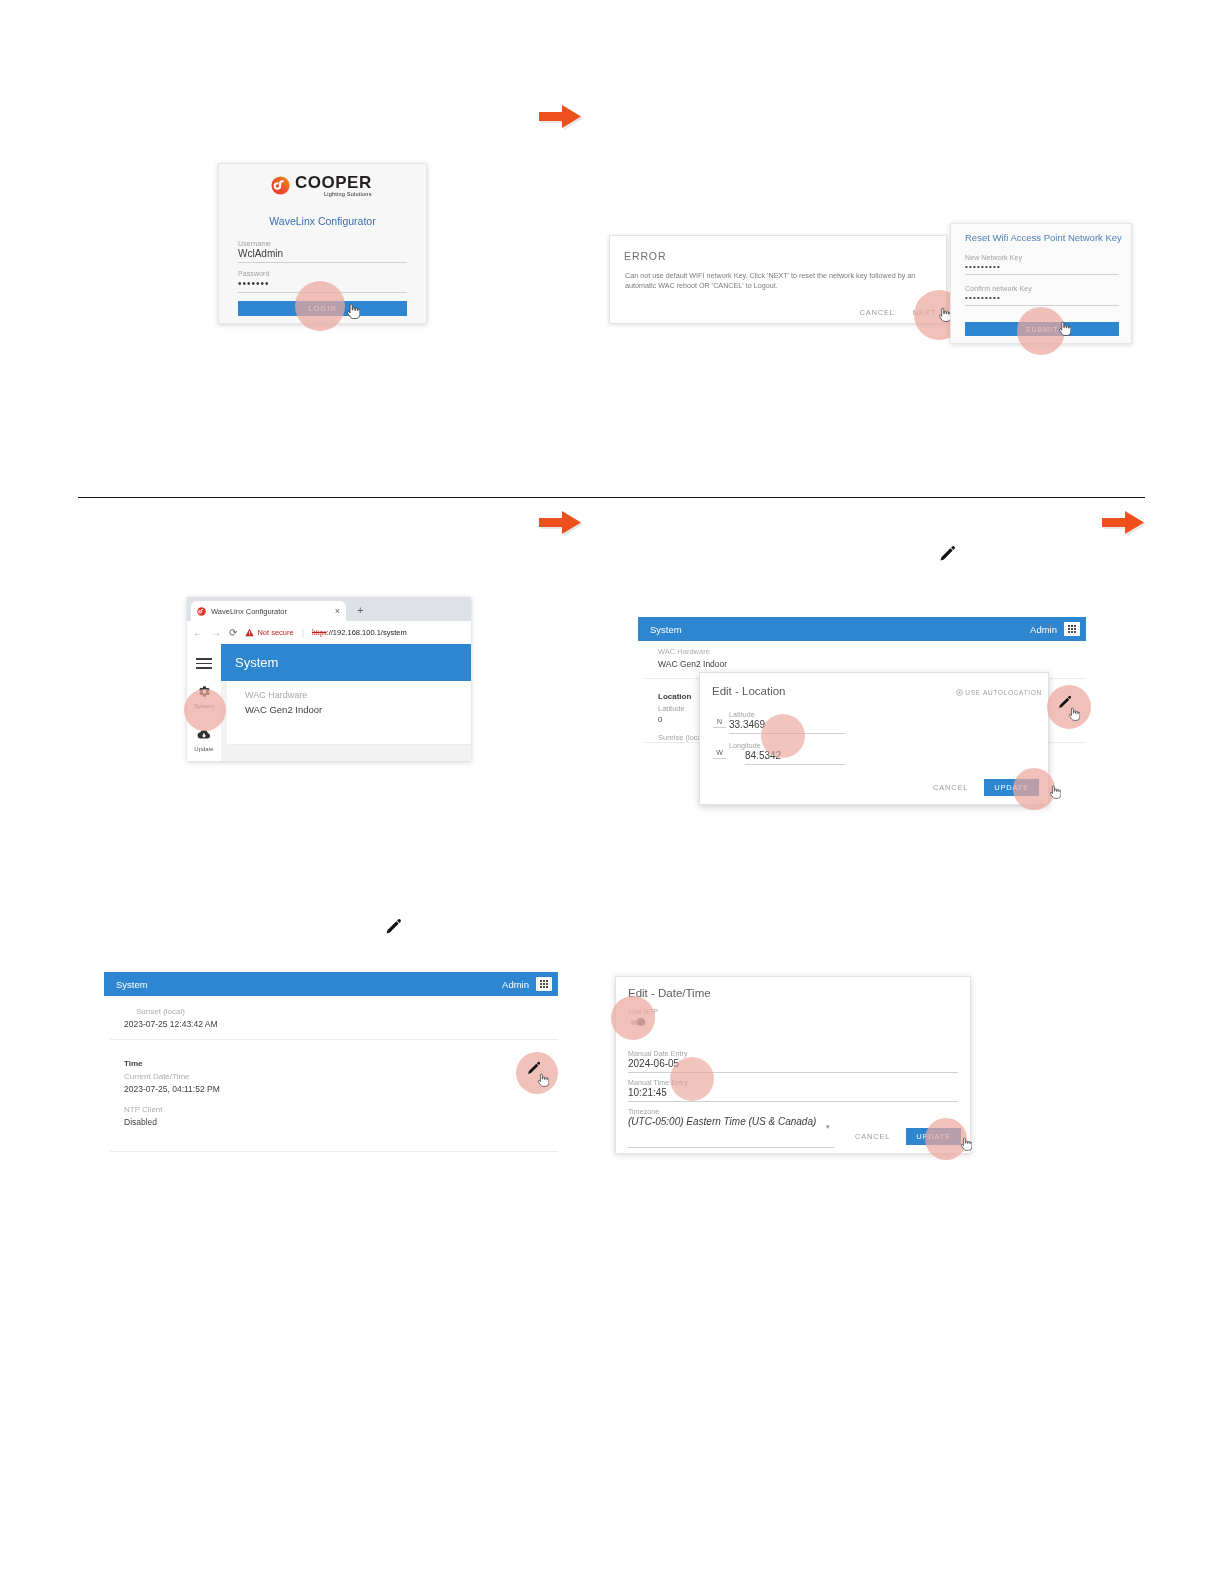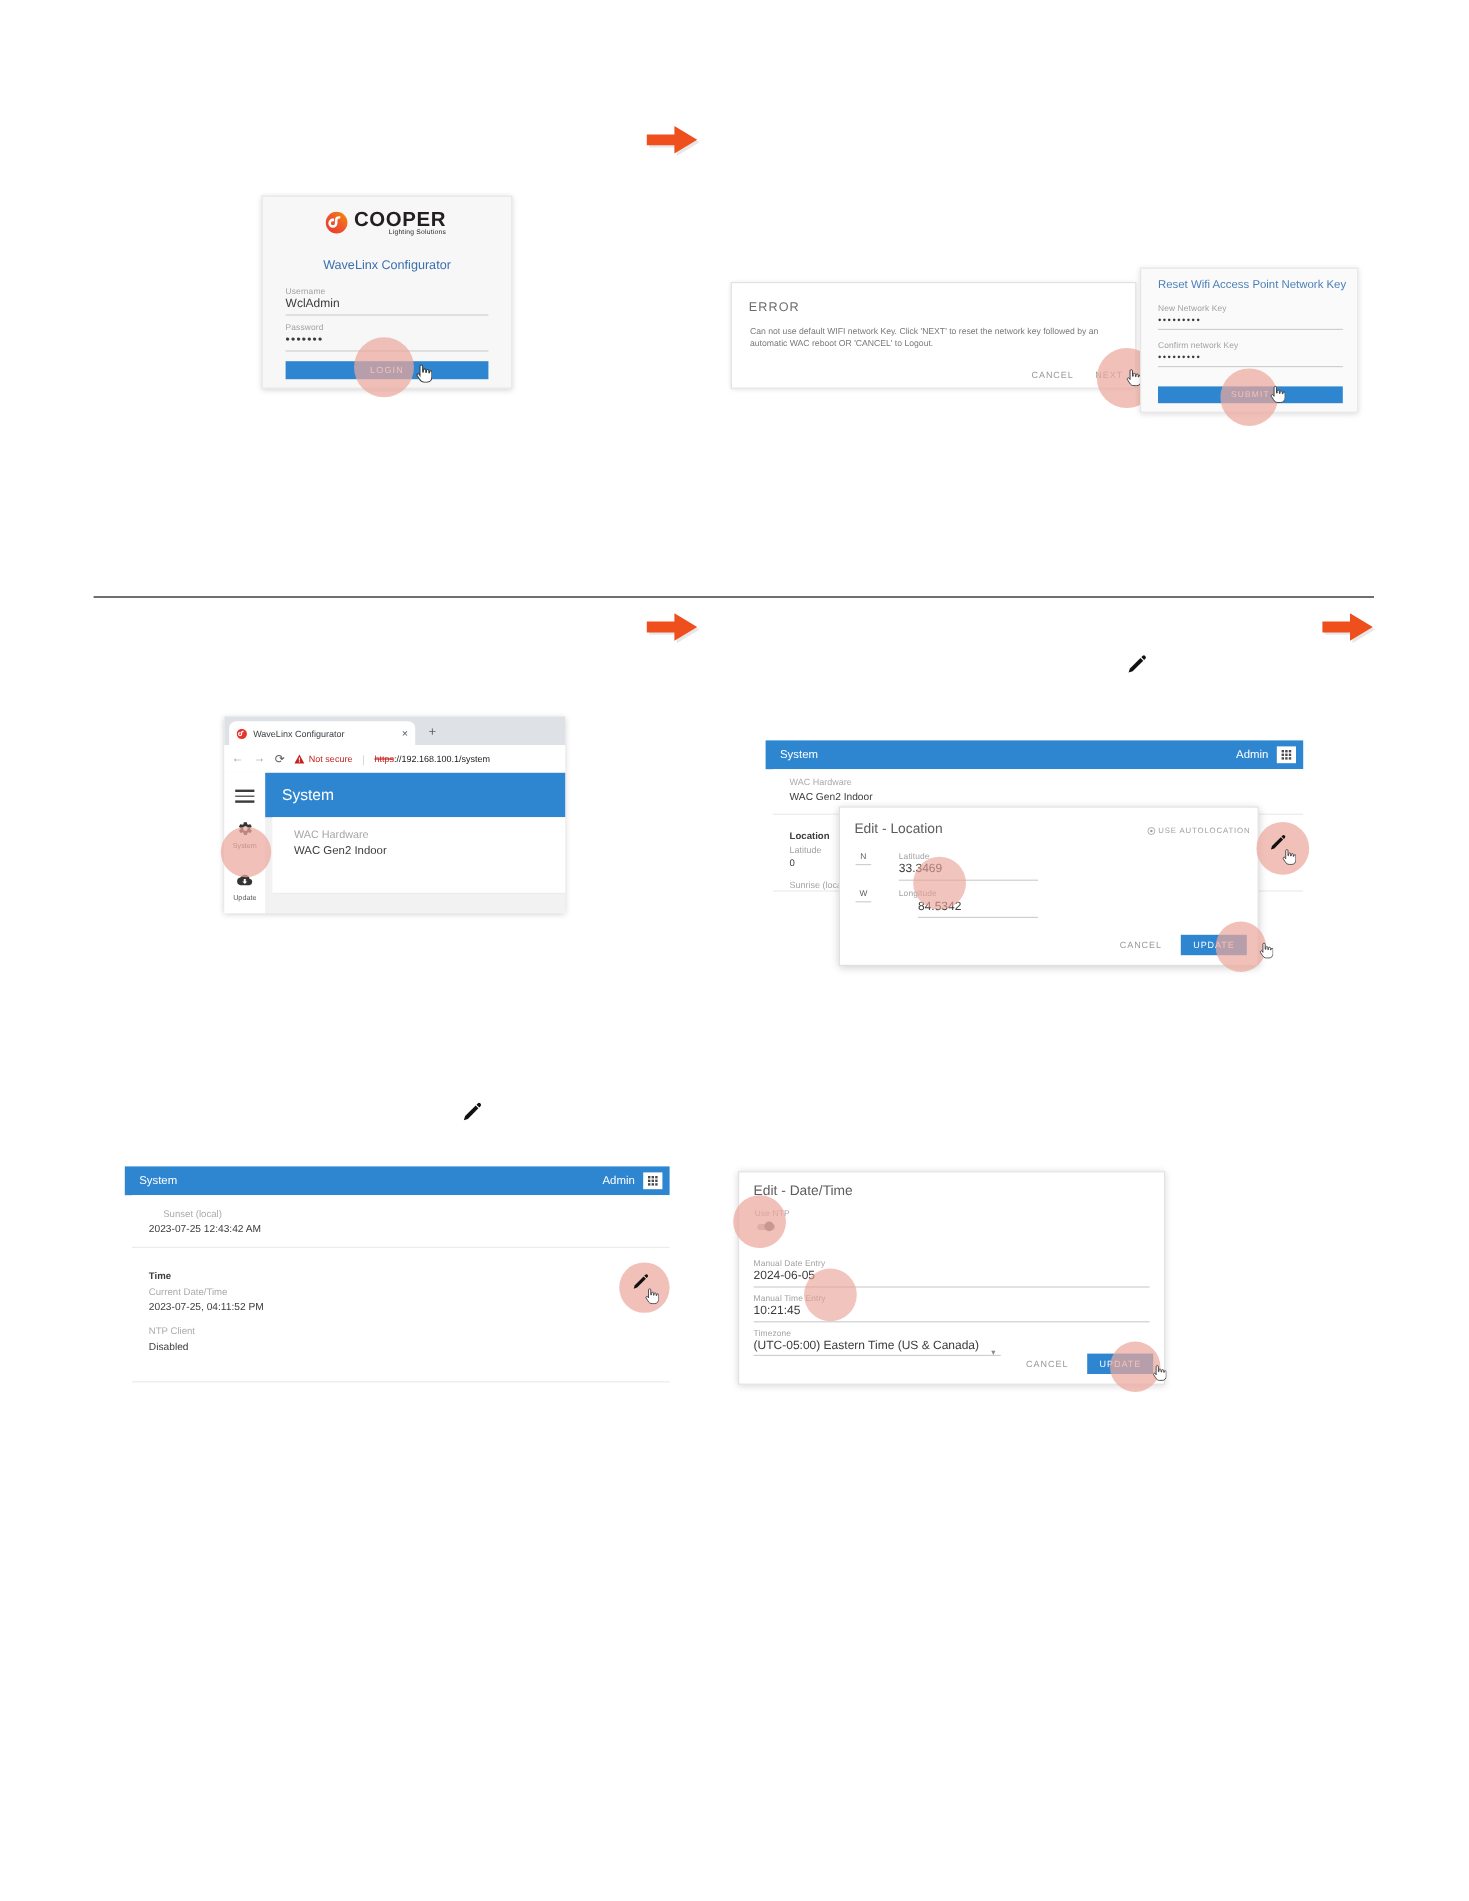--- a/index.html
+++ b/index.html
@@ -50,21 +50,21 @@
   .bw-tab{position:absolute;left:4px;top:4px;width:155px;height:20px;background:#fff;border-radius:6px 6px 0 0;display:flex;align-items:center;padding:0 6px;box-sizing:border-box;gap:5px;}
   .bw-tab-title{font-size:7.5px;color:#3c4043;white-space:nowrap;}
   .bw-tab-x{margin-left:auto;font-size:9px;color:#5f6368;}
   .bw-newtab{position:absolute;left:170px;top:7px;font-size:11px;color:#5f6368;}
   .bw-urlbar{position:absolute;left:0;top:24px;width:100%;height:23px;background:#fff;display:flex;align-items:center;gap:8px;padding-left:6px;box-sizing:border-box;}
   .bw-nav{font-size:10px;color:#9aa0a6;}
   .bw-reload{font-size:10px;color:#5f6368;}
   .bw-notsecure{display:flex;align-items:center;gap:3px;font-size:7.5px;color:#c5221f;}
   .bw-sep{color:#d5d5d5;font-size:9px;}
   .bw-url{font-size:7.5px;color:#202124;}
-  .bw-url .strike{color:#c5221f;text-decoration:line-through;}
+  .bw-url .strike{color:#c5221f;text-decoration:line-through;font-family:Liberation Serif, serif;}
   .bw-body{position:absolute;left:0;top:47px;width:100%;height:117px;background:#f2f2f2;}
   .bw-rail{position:absolute;left:0;top:0;width:34px;height:117px;background:#fff;}
   .bw-hamburger{position:absolute;left:9px;top:14px;width:16px;}
   .bw-hamburger span{display:block;height:1.6px;background:#3b3b3b;margin-bottom:3px;}
   .rail-item{position:absolute;width:34px;text-align:center;}
   .rail-label{font-size:6px;color:#5b5b5b;margin-top:1px;}
   .bw-header{position:absolute;left:34px;top:0;width:250px;height:37px;background:#2e86d0;color:#fff;display:flex;align-items:center;padding-left:14px;box-sizing:border-box;font-size:13px;}
   .bw-panel{position:absolute;left:40px;top:37px;width:244px;height:64px;background:#fff;border-bottom:1px solid #ececec;padding:9px 0 0 18px;box-sizing:border-box;}
 
   
@@ -73,21 +73,21 @@
   .sysbar .spacer{flex:1;}
   .sysbar .admin{font-size:9.5px;margin-right:7px;}
   .grid-icon{width:16px;height:14px;background:#fff;display:flex;align-items:center;justify-content:center;}
   .grid-icon i{display:grid;grid-template-columns:repeat(3,2px);grid-template-rows:repeat(3,2px);gap:1.3px;}
   .grid-icon i b{background:#4a4a4a;width:2px;height:2px;display:block;}
   .sys-panel{position:absolute;background:#fff;border-bottom:1px solid #ececec;}
 
   #loc-dialog{left:699px;top:672px;width:348px;height:131px;background:#fff;border:1px solid #e0e0e0;box-shadow:0 2px 7px rgba(0,0,0,.2);}
   #loc-dialog .dtitle{position:absolute;left:12px;top:12px;font-size:11.5px;color:#5c5c5c;}
   #loc-dialog .autoloc{position:absolute;right:6px;top:16px;font-size:6.5px;color:#9e9e9e;letter-spacing:.7px;display:flex;align-items:center;gap:2px;}
-  .latlon-row{position:absolute;display:flex;align-items:flex-start;gap:23px;}
+  .latlon-row{position:absolute;display:flex;align-items:center;gap:3px;}
   .dir{width:13px;text-align:center;font-size:7px;color:#5c5c5c;border-bottom:1px solid #cfcfcf;padding-bottom:2px;}
   .dactions{position:absolute;right:9px;bottom:8px;display:flex;align-items:center;gap:16px;}
   .dcancel{font-size:7.5px;color:#9a9a9a;letter-spacing:.8px;}
   .dupdate{background:#2e86d0;color:#fff;font-size:7.5px;letter-spacing:.8px;padding:4px 10px;}
 
   
   #sys-time{left:104px;top:972px;width:454px;height:180px;}
 
   
   #dt-dialog{left:615px;top:976px;width:354px;height:176px;background:#fff;border:1px solid #e2e2e2;box-shadow:0 1px 6px rgba(0,0,0,.16);}
@@ -420,21 +420,21 @@
     <div class="field-value underline" style="padding:1px 0 3px;">2024-06-05</div>
   </div>
 
   <div class="dt-field" style="top:102px;">
     <div class="field-label">Manual Time Entry</div>
     <div class="field-value underline" style="padding:1px 0 3px;">10:21:45</div>
   </div>
 
   <div class="tz-select" style="top:131px;">
     <div class="field-label">Timezone</div>
-    <div class="field-value underline" style="padding:1px 0 2px;position:relative;">(UTC-05:00) Eastern Time (US &amp; Canada)</div>
+    <div class="field-value underline" style="padding:1px 0 20px;position:relative;font-style:italic;">(UTC-05:00) Eastern Time (US &amp; Canada)</div>
   </div>
   <span class="tz-caret" style="top:146px;">▾</span>
 
   <div class="dactions">
     <span class="dcancel">CANCEL</span>
     <span class="dupdate">UPDATE</span>
   </div>
 </div>
 <div class="blob" style="left:611px;top:996px;width:44px;height:44px;"></div>
 <div class="blob2" style="left:670px;top:1057px;width:44px;height:44px;"></div>

